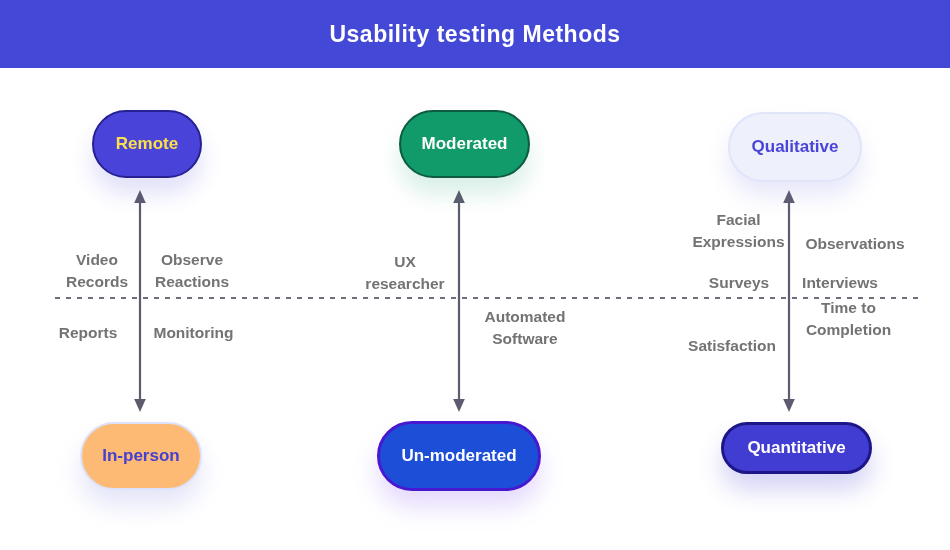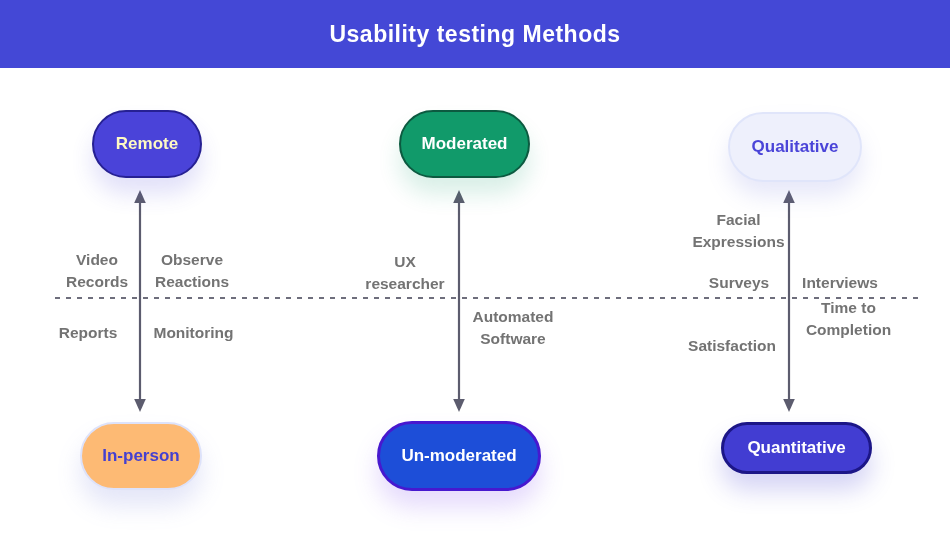--- a/index.html
+++ b/index.html
@@ -36,21 +36,21 @@
     display: flex;
     align-items: center;
     justify-content: center;
     border-radius: 40px;
     font-weight: bold;
     font-size: 17px;
     box-sizing: border-box;
   }
   .pill-remote {
     left: 92px; top: 110px; width: 110px; height: 68px;
-    background: #4a43d9; border: 2px solid #262093; color: #fef9c3;
+    background: #4a43d9; border: 2px solid #262093; color: #fde047;
     box-shadow: 0 16px 22px rgba(74, 67, 217, 0.16);
   }
   .pill-moderated {
     left: 399px; top: 110px; width: 131px; height: 68px;
     background: #119a6a; border: 2px solid #0c5a40; color: #ffffff;
     box-shadow: 0 16px 22px rgba(17, 154, 106, 0.16);
   }
   .pill-qualitative {
     left: 728px; top: 112px; width: 134px; height: 70px;
     background: #eef0fc; border: 2px solid #e0e5fa; color: #4a44d8;
@@ -78,21 +78,21 @@
     font-weight: 600;
     text-align: center;
     line-height: 1.45;
     white-space: pre-line;
   }
   .lbl-video-records      { left: 52px;  top: 249px; width: 90px; }
   .lbl-observe-reactions  { left: 146px; top: 249px; width: 92px; }
   .lbl-reports            { left: 50px;  top: 322px; width: 76px; }
   .lbl-monitoring         { left: 146px; top: 322px; width: 95px; }
   .lbl-ux-researcher      { left: 358px; top: 251px; width: 94px; }
-  .lbl-automated-software { left: 464px; top: 306px; width: 98px; }
+  .lbl-automated-software { left: 476px; top: 306px; width: 98px; }
   .lbl-facial-expressions { left: 688px; top: 209px; width: 101px; }
   .lbl-observations       { left: 798px; top: 233px; width: 114px; }
   .lbl-surveys            { left: 704px; top: 272px; width: 70px; }
   .lbl-interviews         { left: 797px; top: 272px; width: 86px; }
   .lbl-satisfaction       { left: 682px; top: 335px; width: 100px; }
   .lbl-time-to-completion { left: 799px; top: 297px; width: 99px; }
   .axis-arrow {
     position: absolute;
     top: 190px;
     width: 18px;
@@ -163,19 +163,20 @@
   <div class="lbl lbl-reports">Reports</div>
   <div class="lbl lbl-monitoring">Monitoring</div>
 
   <div class="lbl lbl-ux-researcher">UX
 researcher</div>
   <div class="lbl lbl-automated-software">Automated
 Software</div>
 
   <div class="lbl lbl-facial-expressions">Facial
 Expressions</div>
+  <div class="lbl lbl-observations">Observations</div>
   <div class="lbl lbl-surveys">Surveys</div>
   <div class="lbl lbl-interviews">Interviews</div>
   <div class="lbl lbl-satisfaction">Satisfaction</div>
   <div class="lbl lbl-time-to-completion">Time to
 Completion</div>
 
 </div>
 
 </body></html>

